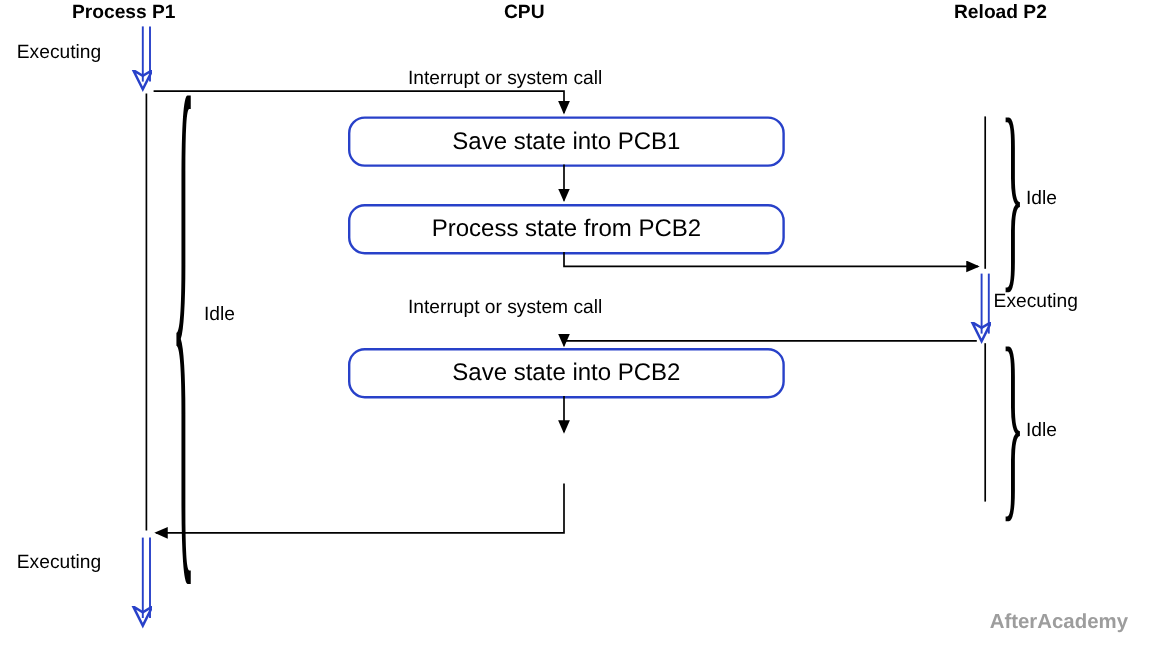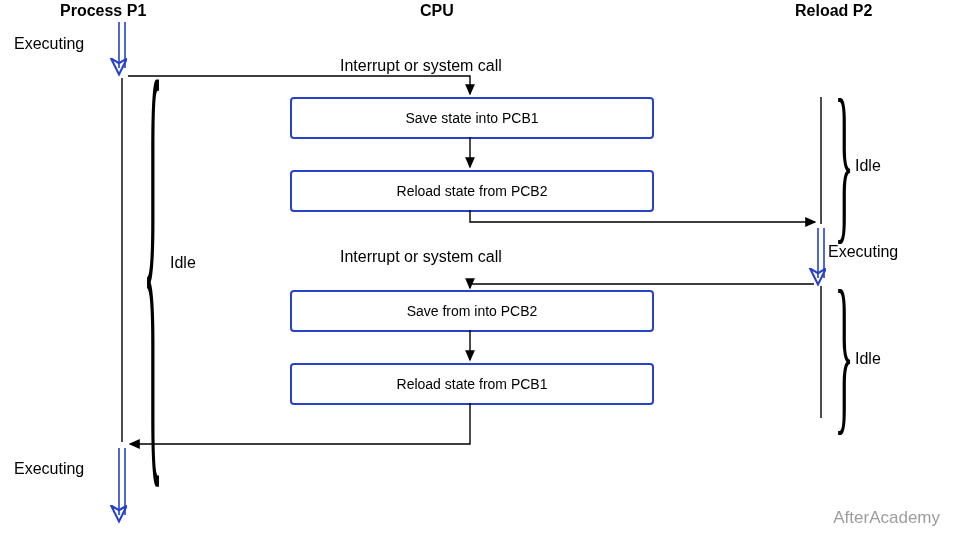--- a/index.html
+++ b/index.html
@@ -1,20 +1,20 @@
 <!DOCTYPE html>
 <html><head>
 <meta charset="utf-8">
 <style>
   html,body{margin:0;padding:0;width:960px;height:540px;background:#fff;font-family:Arial,Helvetica,sans-serif;color:#000;overflow:hidden}
   .stage{position:relative;width:960px;height:540px}
   .hdr{position:absolute;top:2px;font-weight:bold;font-size:16px}
   .lbl{position:absolute;font-size:16px}
-  .box{position:absolute;border:2px solid #2841c9;border-radius:4px;background:#fff;text-align:center;display:flex;align-items:center;justify-content:center;font-size:14px}
-  .wm{position:absolute;right:20px;bottom:12px;color:#9d9d9d;font-size:17px;font-weight:normal}
+  .box{position:absolute;border:2px solid #2841c9;border-radius:14px;background:#fff;text-align:center;display:flex;align-items:center;justify-content:center;font-size:20px}
+  .wm{position:absolute;right:20px;bottom:12px;color:#9d9d9d;font-size:17px;font-weight:bold}
   .brace{position:absolute;font-family:"Times New Roman",serif;color:#000;text-align:center;transform-origin:center;line-height:0;display:flex;align-items:center;justify-content:center}
   svg{overflow:visible}
 </style>
 </head>
 <body>
 
 <div class="stage">
 
   <div class="hdr" style="left:60px">Process P1</div>
   <div class="hdr" style="left:420px">CPU</div>
@@ -25,23 +25,22 @@
   <div class="lbl" style="left:14px;top:460px">Executing</div>
 
   <div class="lbl" style="left:855px;top:157px">Idle</div>
   <div class="lbl" style="left:828px;top:243px">Executing</div>
   <div class="lbl" style="left:855px;top:350px">Idle</div>
 
   <div class="lbl" style="left:340px;top:57px">Interrupt or system call</div>
   <div class="lbl" style="left:340px;top:248px">Interrupt or system call</div>
 
   <div class="box" style="left:290px;top:97px;width:360px;height:38px">Save state into PCB1</div>
-  <div class="box" style="left:290px;top:170px;width:360px;height:38px">Reload state from PCB2</div>
-  <div class="box" style="left:290px;top:290px;width:360px;height:38px">Save from into PCB2</div>
-  <div class="box" style="left:290px;top:363px;width:360px;height:38px">Reload state from PCB1</div>
+  <div class="box" style="left:290px;top:170px;width:360px;height:38px">Process state from PCB2</div>
+  <div class="box" style="left:290px;top:290px;width:360px;height:38px">Save state into PCB2</div>
 
   <div class="brace" style="left:143px;top:82px;height:358px;width:20px;font-size:40px;transform:scaleY(12.3)">{</div>
   <div class="brace" style="left:834px;top:97px;height:132px;width:20px;font-size:40px;transform:scaleY(4.4)">}</div>
   <div class="brace" style="left:834px;top:290px;height:128px;width:20px;font-size:40px;transform:scaleY(4.4)">}</div>
 
   <svg width="960" height="540" style="position:absolute;left:0;top:0">
     <defs>
       <marker id="ah" markerWidth="10" markerHeight="10" refX="7" refY="3.5" orient="auto">
         <polygon points="0 0, 8 3.5, 0 7" fill="#000"></polygon>
       </marker>

